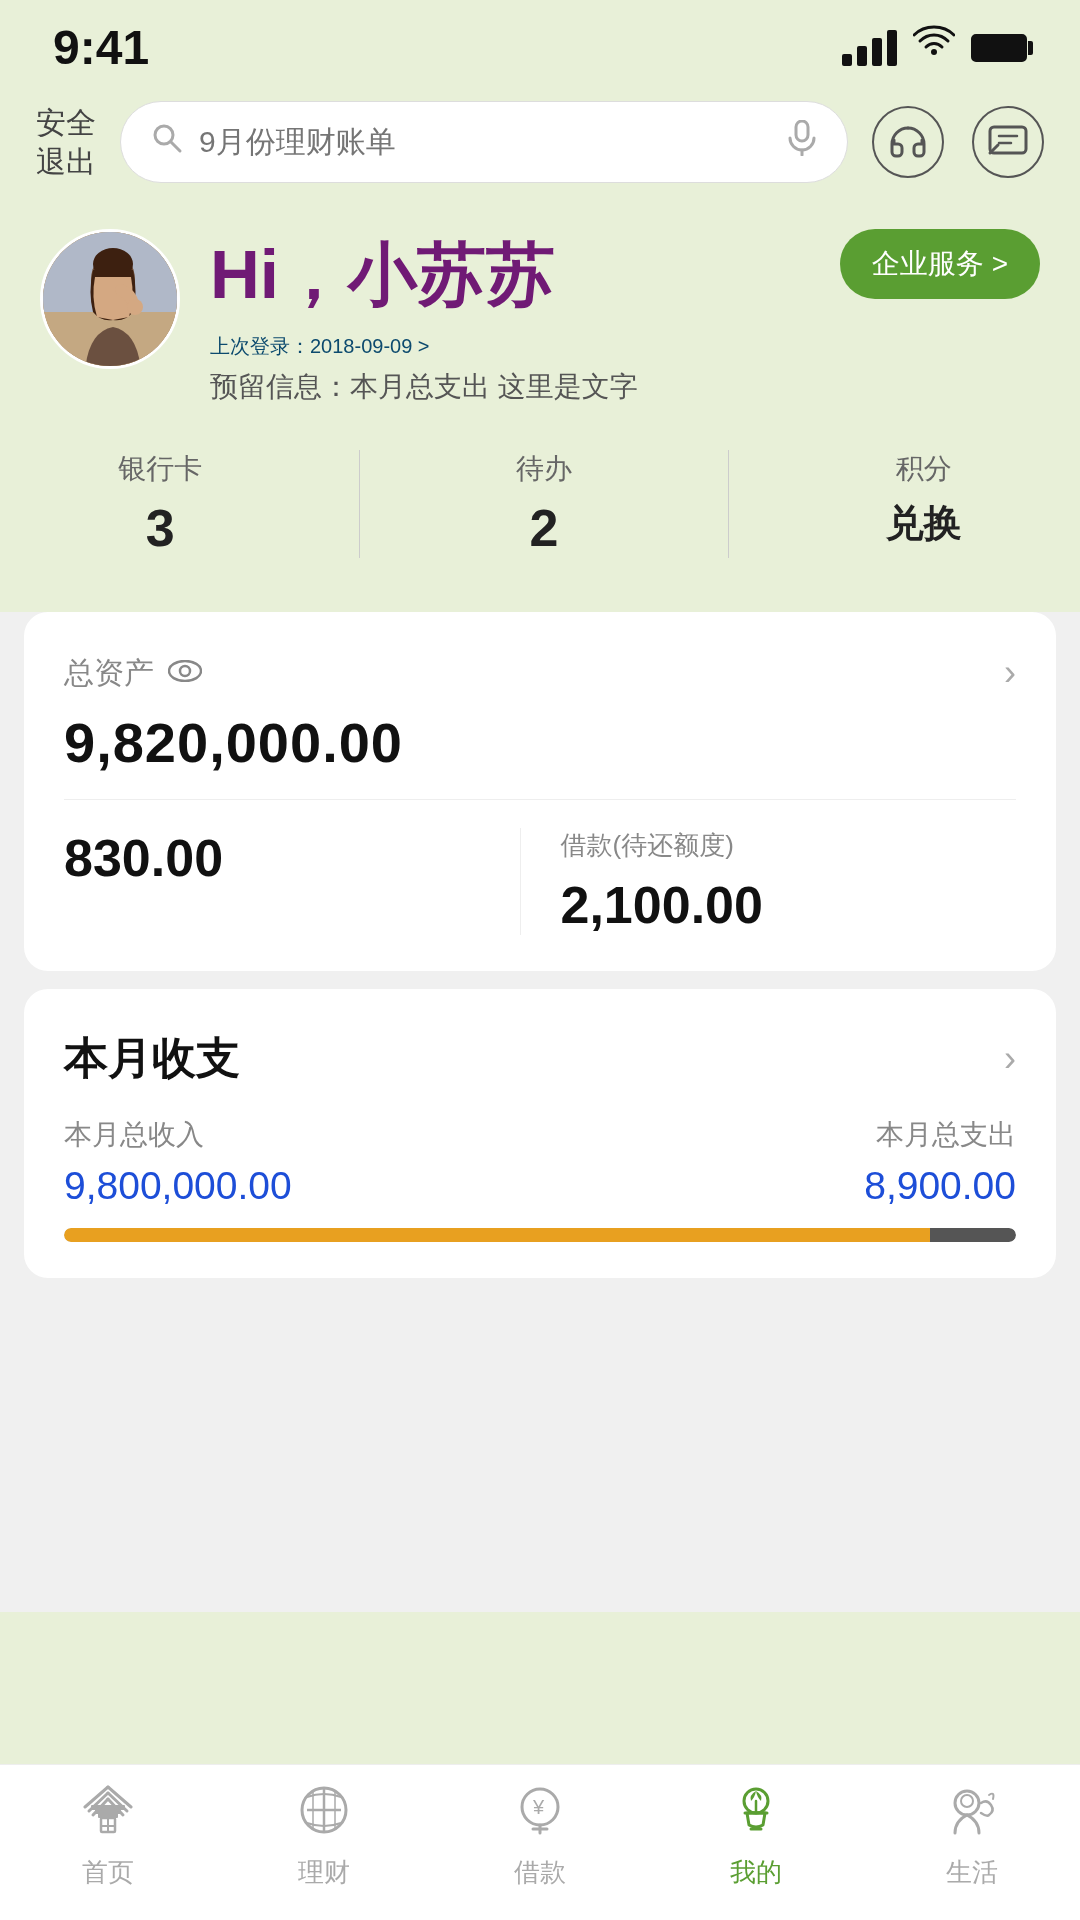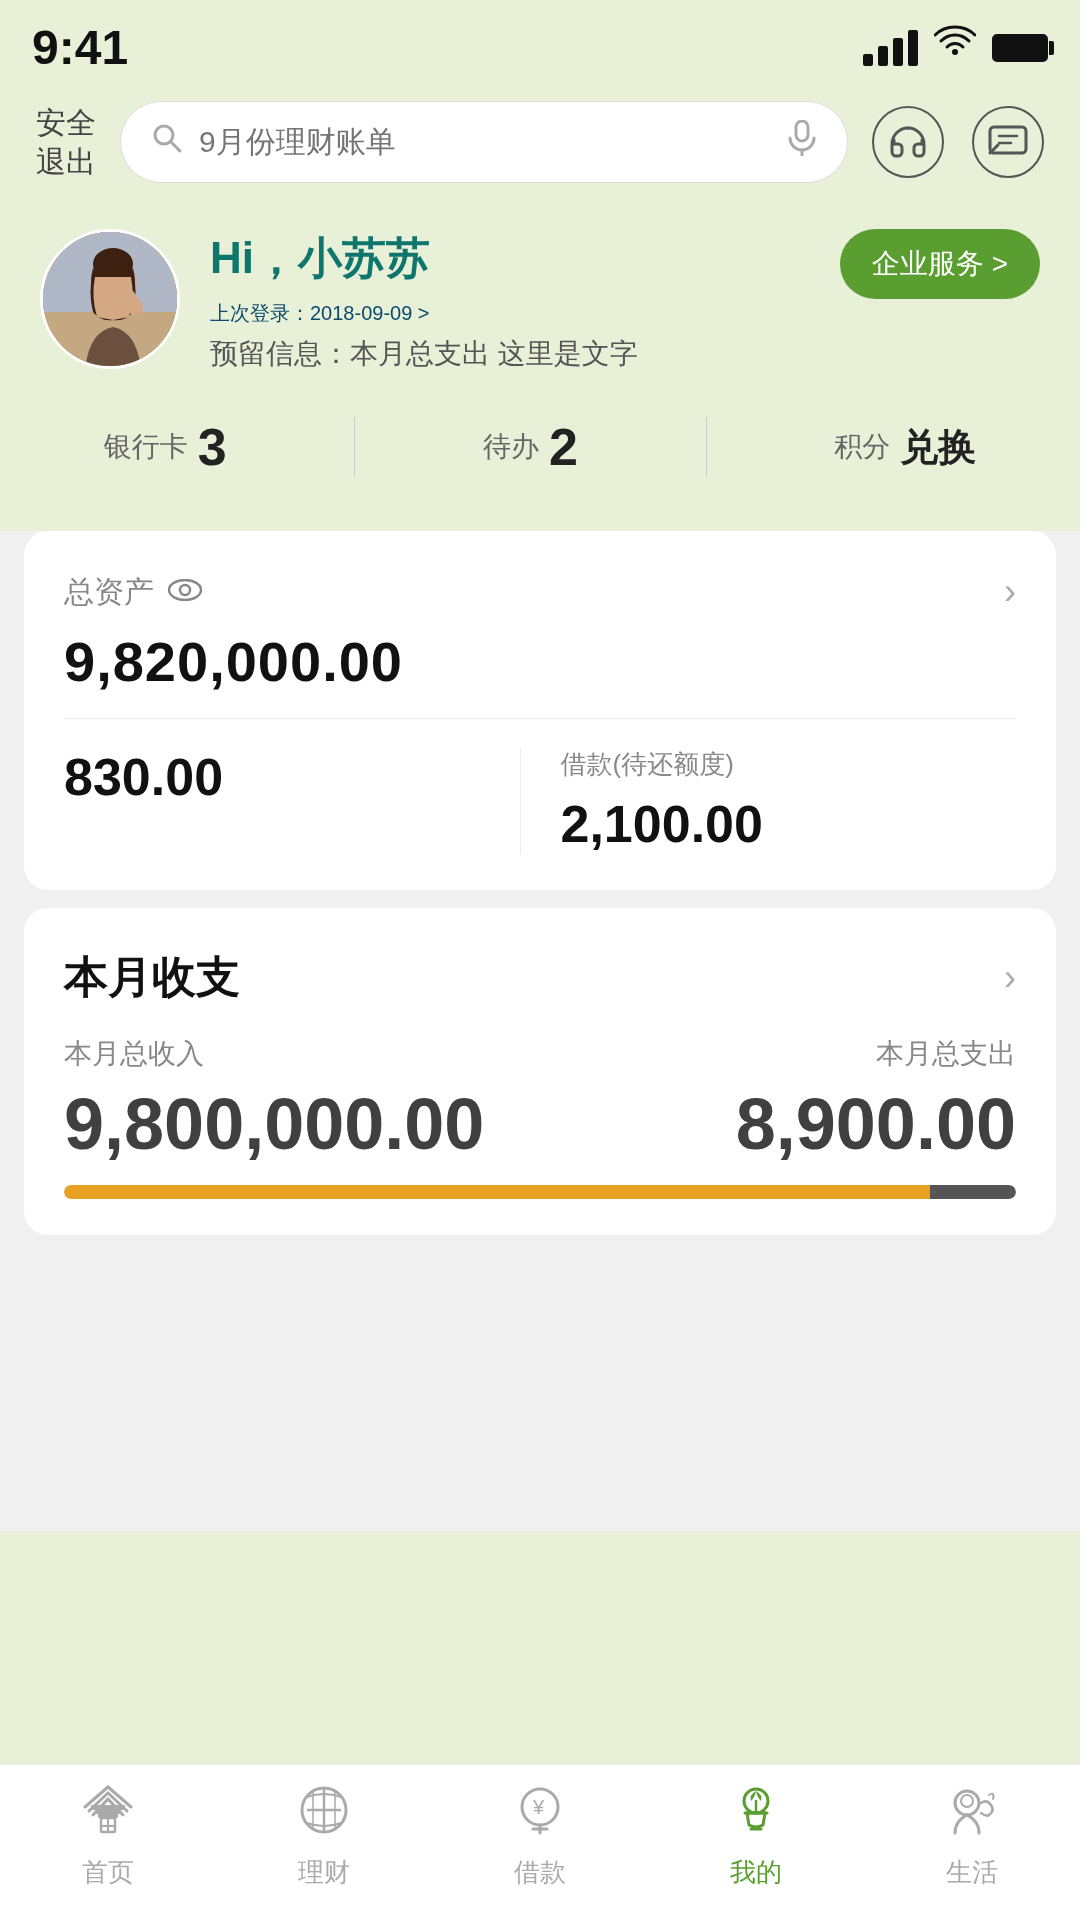--- a/index.html
+++ b/index.html
@@ -11,21 +11,21 @@
       background: #e8f0d8;
       position: relative;
       overflow-x: hidden;
     }
 
     
     .status-bar {
       display: flex;
       justify-content: space-between;
       align-items: center;
-      padding: 20px 32px 10px;
+      padding: 20px 53px 10px;
       background: #e8f0d8;
     }
     .status-time {
       font-size: 48px;
       font-weight: 600;
       color: #111;
     }
     .status-icons {
       display: flex;
       align-items: center;
@@ -145,23 +145,23 @@
       width: 100%;
       height: 100%;
       background: linear-gradient(135deg, #c4a882 0%, #a0856a 50%, #8a6f58 100%);
       position: relative;
     }
     .profile-info {
       flex: 1;
       padding-left: 30px;
     }
     .profile-name {
-      font-size: 44px;
+      font-size: 69px;
       font-weight: 700;
-      color: #0f766e;
+      color: #701a75;
       margin-bottom: 12px;
     }
     .profile-last-login {
       font-size: 20px;
       color: #0c4a6e;
       margin-bottom: 8px;
       display: flex;
       align-items: center;
       gap: 6px;
     }
@@ -186,21 +186,21 @@
 
     
     .stats-row {
       display: flex;
       justify-content: space-around;
       padding: 20px 40px 30px;
       background: #e8f0d8;
     }
     .stat-item {
       display: flex;
-      flex-direction: row;
+      flex-direction: column;
       align-items: center;
       gap: 10px;
     }
     .stat-label {
       font-size: 28px;
       color: #666;
     }
     .stat-value {
       font-size: 52px;
       font-weight: 700;
@@ -317,23 +317,23 @@
       display: flex;
       justify-content: space-between;
       margin-bottom: 16px;
     }
     .income-col-label {
       font-size: 28px;
       color: #888;
       margin-bottom: 10px;
     }
     .income-col-value {
-      font-size: 72px;
-      font-weight: 700;
-      color: #404040;
+      font-size: 39px;
+      font-weight: 400;
+      color: #1d4ed8;
     }
     .income-col-right {
       text-align: right;
     }
     .progress-bar-container {
       margin-top: 20px;
       height: 14px;
       background: #e0e0e0;
       border-radius: 7px;
       overflow: hidden;

